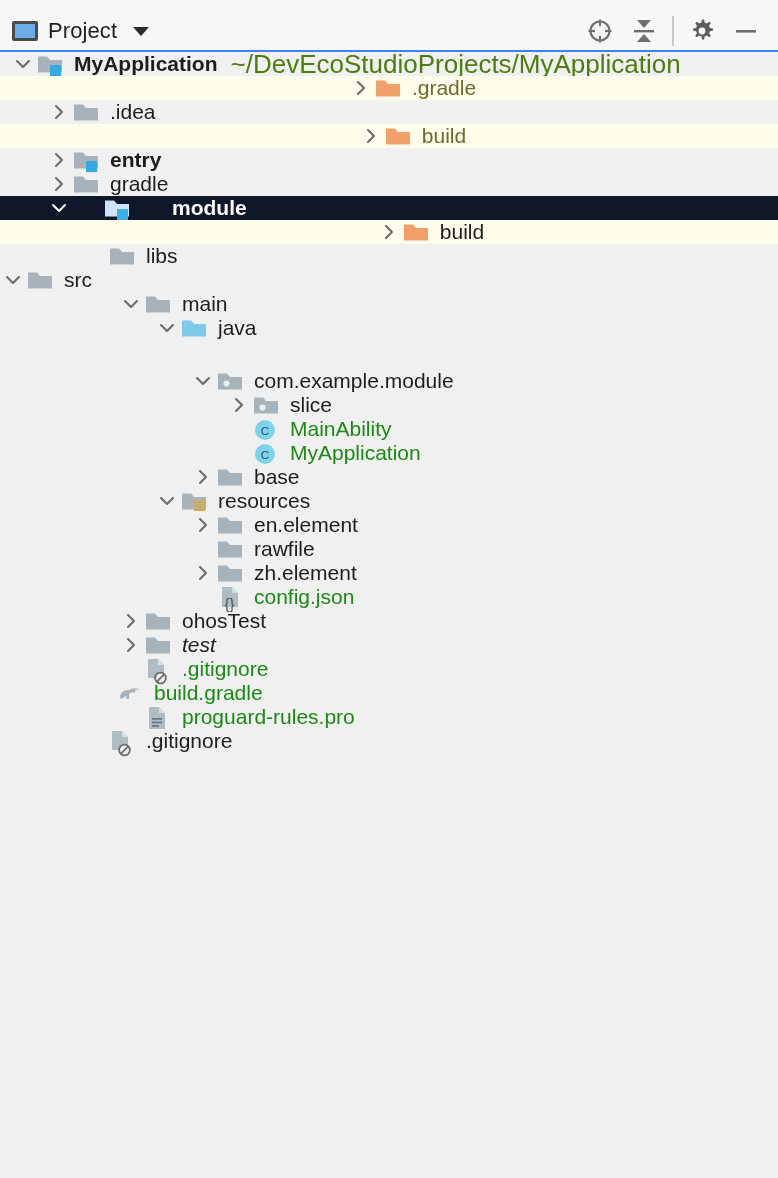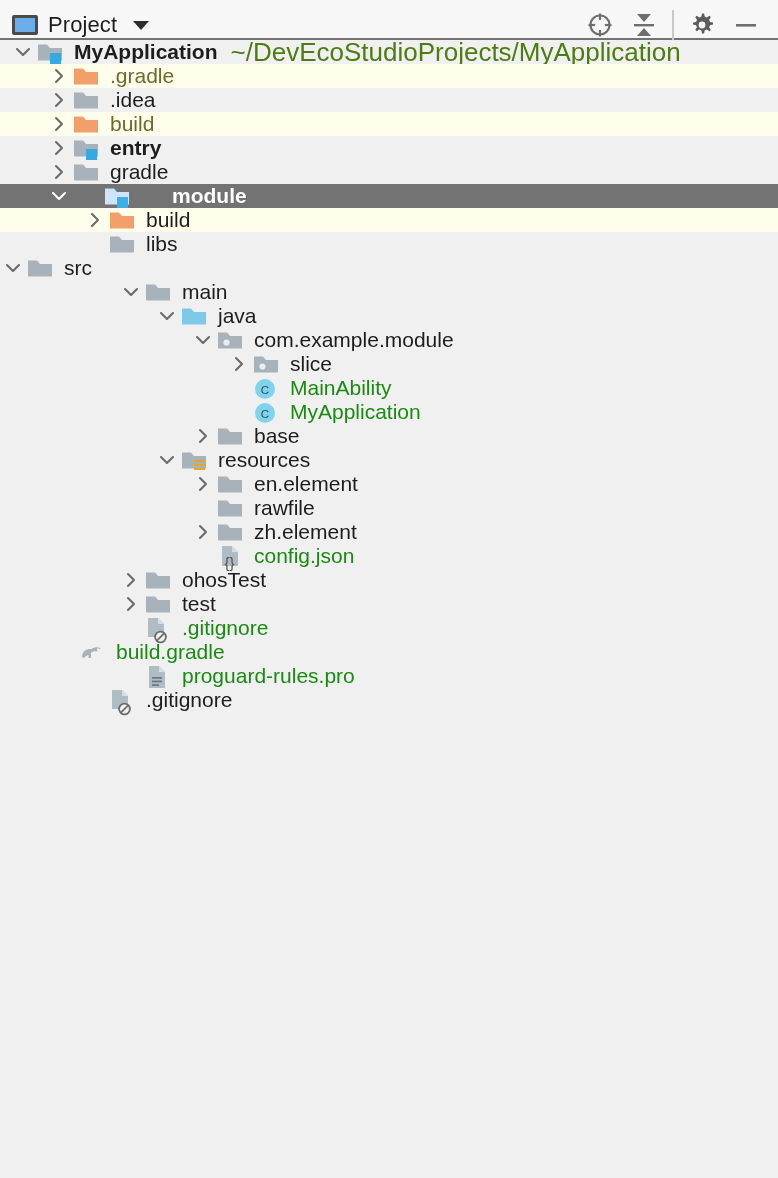--- a/index.html
+++ b/index.html
@@ -7,23 +7,23 @@
     margin: 0; padding: 0;
     width: 778px; height: 1178px;
     background: #f0f0f1;
     font-family: "Liberation Sans", "DejaVu Sans", sans-serif;
     overflow: hidden;
   }
 
   
   #toolbar {
     position: relative;
-    height: 40px;
+    height: 52px;
     background: #f7f7f7;
-    border-bottom: 2px solid #737373;
+    border-bottom: 2px solid #3b82f6;
     display: flex;
     align-items: center;
     padding: 12px 10px 0 12px;
   }
   #tool-left { display: flex; align-items: center; gap: 10px; }
   .proj-icon {
     width: 26px; height: 20px;
     border: 3px solid #4a4a4a;
     background: #6aade8;
     border-radius: 2px;
@@ -53,22 +53,22 @@
   #tree { position: relative; }
   .row {
     position: relative;
     height: 24px;
     display: flex;
     align-items: center;
     white-space: nowrap;
     font-size: 21px;
     color: #1d1d1d;
   }
-  .row.excluded { background: #fffdeb; }
-  .row.selected { background: #737373; color: #ffffff; gap: 31px; }
+  .row.excluded { background: #fffdeb; justify-content: center; }
+  .row.selected { background: #0f172a; color: #ffffff; gap: 31px; }
   .row.bold  { font-weight: bold; }
 
   .twisty {
     width: 26px; height: 40px; flex: none;
     display: flex; align-items: center; justify-content: center;
   }
   .twisty svg { display: block; }
   .ico { width: 30px; height: 40px; flex: none; position: relative; }
   .ico svg { position: absolute; left: 2px; top: 10px; }
   .label { padding-left: 8px; }
@@ -274,21 +274,21 @@
           <polyline points="3,6 9,12 15,6" fill="none" stroke="#6b6b6b" stroke-width="2.1" stroke-linecap="round" stroke-linejoin="round"></polyline>
         </svg>
       </span>
       <span class="ico">
         <svg width="26" height="22" viewBox="0 0 26 22">
           <path fill="#7ec9e8" d="M0 2.5 L9 2.5 L12 6 L24 6 L24 18.5 L0 18.5 Z"></path>
         </svg>
       </span>
       <span class="label">java</span>
     </div>
-    <div class="row" style="padding-left: 190px;">
+    <div class="row" style="padding-left: 190px; margin-top: 29px;">
       <span class="twisty">
         <svg width="18" height="18" viewBox="0 0 18 18">
           <polyline points="3,6 9,12 15,6" fill="none" stroke="#6b6b6b" stroke-width="2.1" stroke-linecap="round" stroke-linejoin="round"></polyline>
         </svg>
       </span>
       <span class="ico">
         <svg width="26" height="22" viewBox="0 0 26 22">
           <path fill="#a7b2bb" d="M0 2.5 L9 2.5 L12 6 L24 6 L24 18.5 L0 18.5 Z"></path>
           <circle cx="8.5" cy="12.5" r="3.1" fill="#e8eef2"></circle>
         </svg>
@@ -410,21 +410,21 @@
           <polyline points="6,3 12,9 6,15" fill="none" stroke="#6b6b6b" stroke-width="2.1" stroke-linecap="round" stroke-linejoin="round"></polyline>
         </svg>
       </span>
       <span class="ico">
         <svg width="26" height="22" viewBox="0 0 26 22">
           <path fill="#a7b2bb" d="M0 2.5 L9 2.5 L12 6 L24 6 L24 18.5 L0 18.5 Z"></path>
         </svg>
       </span>
       <span class="label">ohosTest</span>
     </div>
-    <div class="row" style="padding-left: 118px;">
+    <div class="row" style="padding-left: 118px; font-style: italic;">
       <span class="twisty">
         <svg width="18" height="18" viewBox="0 0 18 18">
           <polyline points="6,3 12,9 6,15" fill="none" stroke="#6b6b6b" stroke-width="2.1" stroke-linecap="round" stroke-linejoin="round"></polyline>
         </svg>
       </span>
       <span class="ico">
         <svg width="26" height="22" viewBox="0 0 26 22">
           <path fill="#a7b2bb" d="M0 2.5 L9 2.5 L12 6 L24 6 L24 18.5 L0 18.5 Z"></path>
         </svg>
       </span>
@@ -435,21 +435,21 @@
       <span class="ico">
         <svg width="24" height="26" viewBox="0 0 24 26">
           <path fill="#b0bcc4" d="M2 0 H12 L18 6 V19 H2 Z"></path>
           <path fill="#d7dee3" d="M12 0 L18 6 H12 Z"></path>
           <circle cx="14.5" cy="19" r="5.4" fill="#f0f0f1" stroke="#6b6b6b" stroke-width="1.8"></circle>
           <line x1="10.9" y1="22.6" x2="18.1" y2="15.4" stroke="#6b6b6b" stroke-width="1.8"></line>
         </svg>
       </span>
       <span class="label green">.gitignore</span>
     </div>
-    <div class="row" style="padding-left: 52px;">
+    <div class="row" style="padding-left: 90px;">
       <span class="twisty"></span>
       <span class="ico">
         <svg width="24" height="24" viewBox="0 0 24 24">
           <path fill="#a7b2bb" d="M2 15 C2 9 7 6.5 11.5 7 C14 5 18 4.5 21 6.5 C19 7 17.5 8 17 9.5 C15 8.8 12.5 9.2 11 10.8 L11 16 L8.5 16 L8.5 13 C6.5 13.6 5 14.6 4.5 16 Z"></path>
           <circle cx="18.2" cy="7.4" r="1.1" fill="#f0f0f1"></circle>
         </svg>
       </span>
       <span class="label green">build.gradle</span>
     </div>
     <div class="row" style="padding-left: 118px; text-align: right;">

